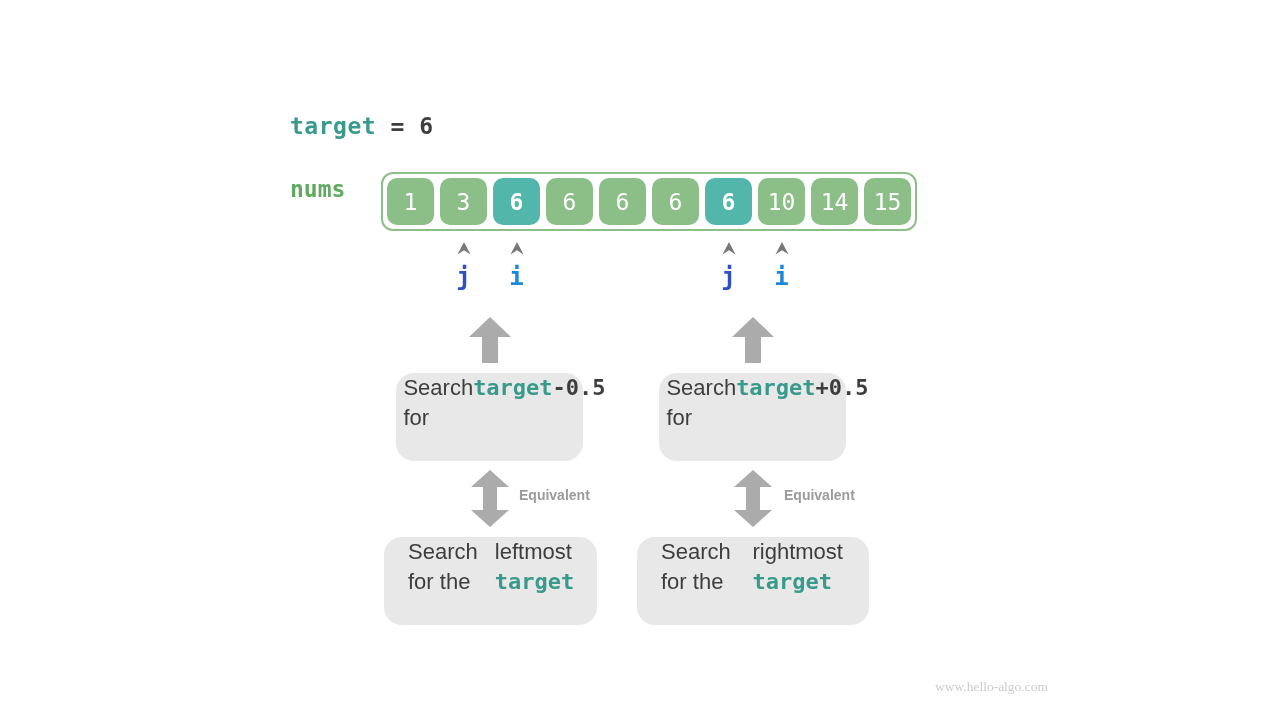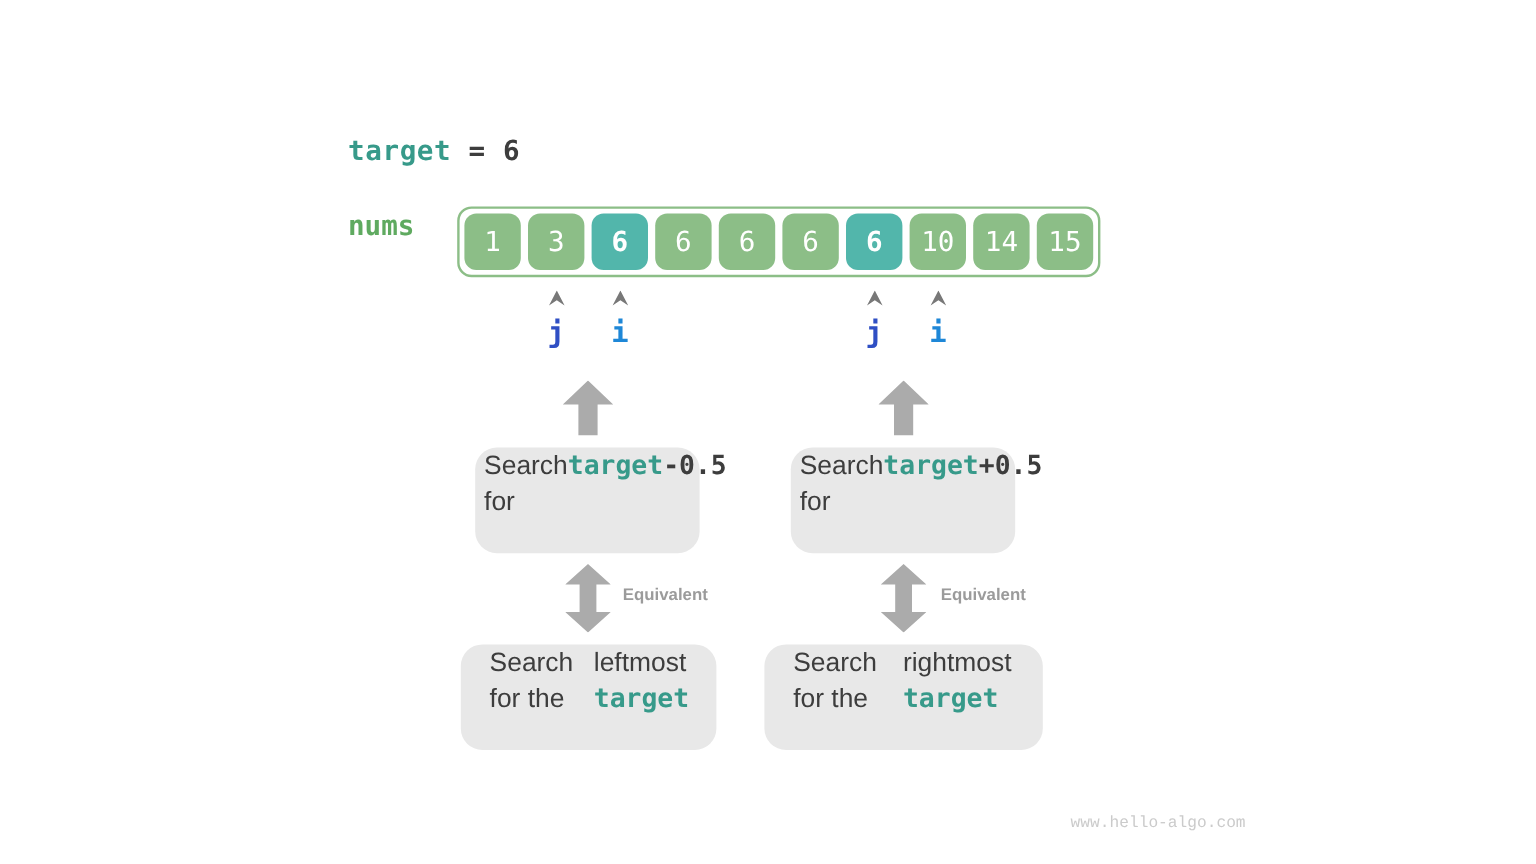--- a/index.html
+++ b/index.html
@@ -58,22 +58,22 @@
   .box-result-left  { left:384px; top:537px; width:213px; height:88px; padding-left:24px; }
   .box-result-right { left:637px; top:537px; width:232px; height:88px; padding-left:24px; }
 
   .equiv-label {
     position:absolute; top:487px; font-size:14px; font-weight:bold; color:var(--equiv-gray);
   }
   .equiv-label.l { left:519px; }
   .equiv-label.r { left:784px; }
 
   .watermark {
-    position:absolute; top:679px; right:50px;
-    font-family:Liberation Mono, monospace; font-size:13.5px;
+    position:absolute; top:679px; right:40px;
+    font-family:Liberation Serif, serif; font-size:13.5px;
     color:var(--watermark-gray); font-weight:normal;
   }
 </style>
 </head>
 <body>
 
 <div class="canvas">
 
   <div class="target-line code">
     <span class="teal-t">target</span><span class="dark-t"> </span><span class="dark-t">=</span><span class="dark-t"> </span><span class="dark-t">6</span>

